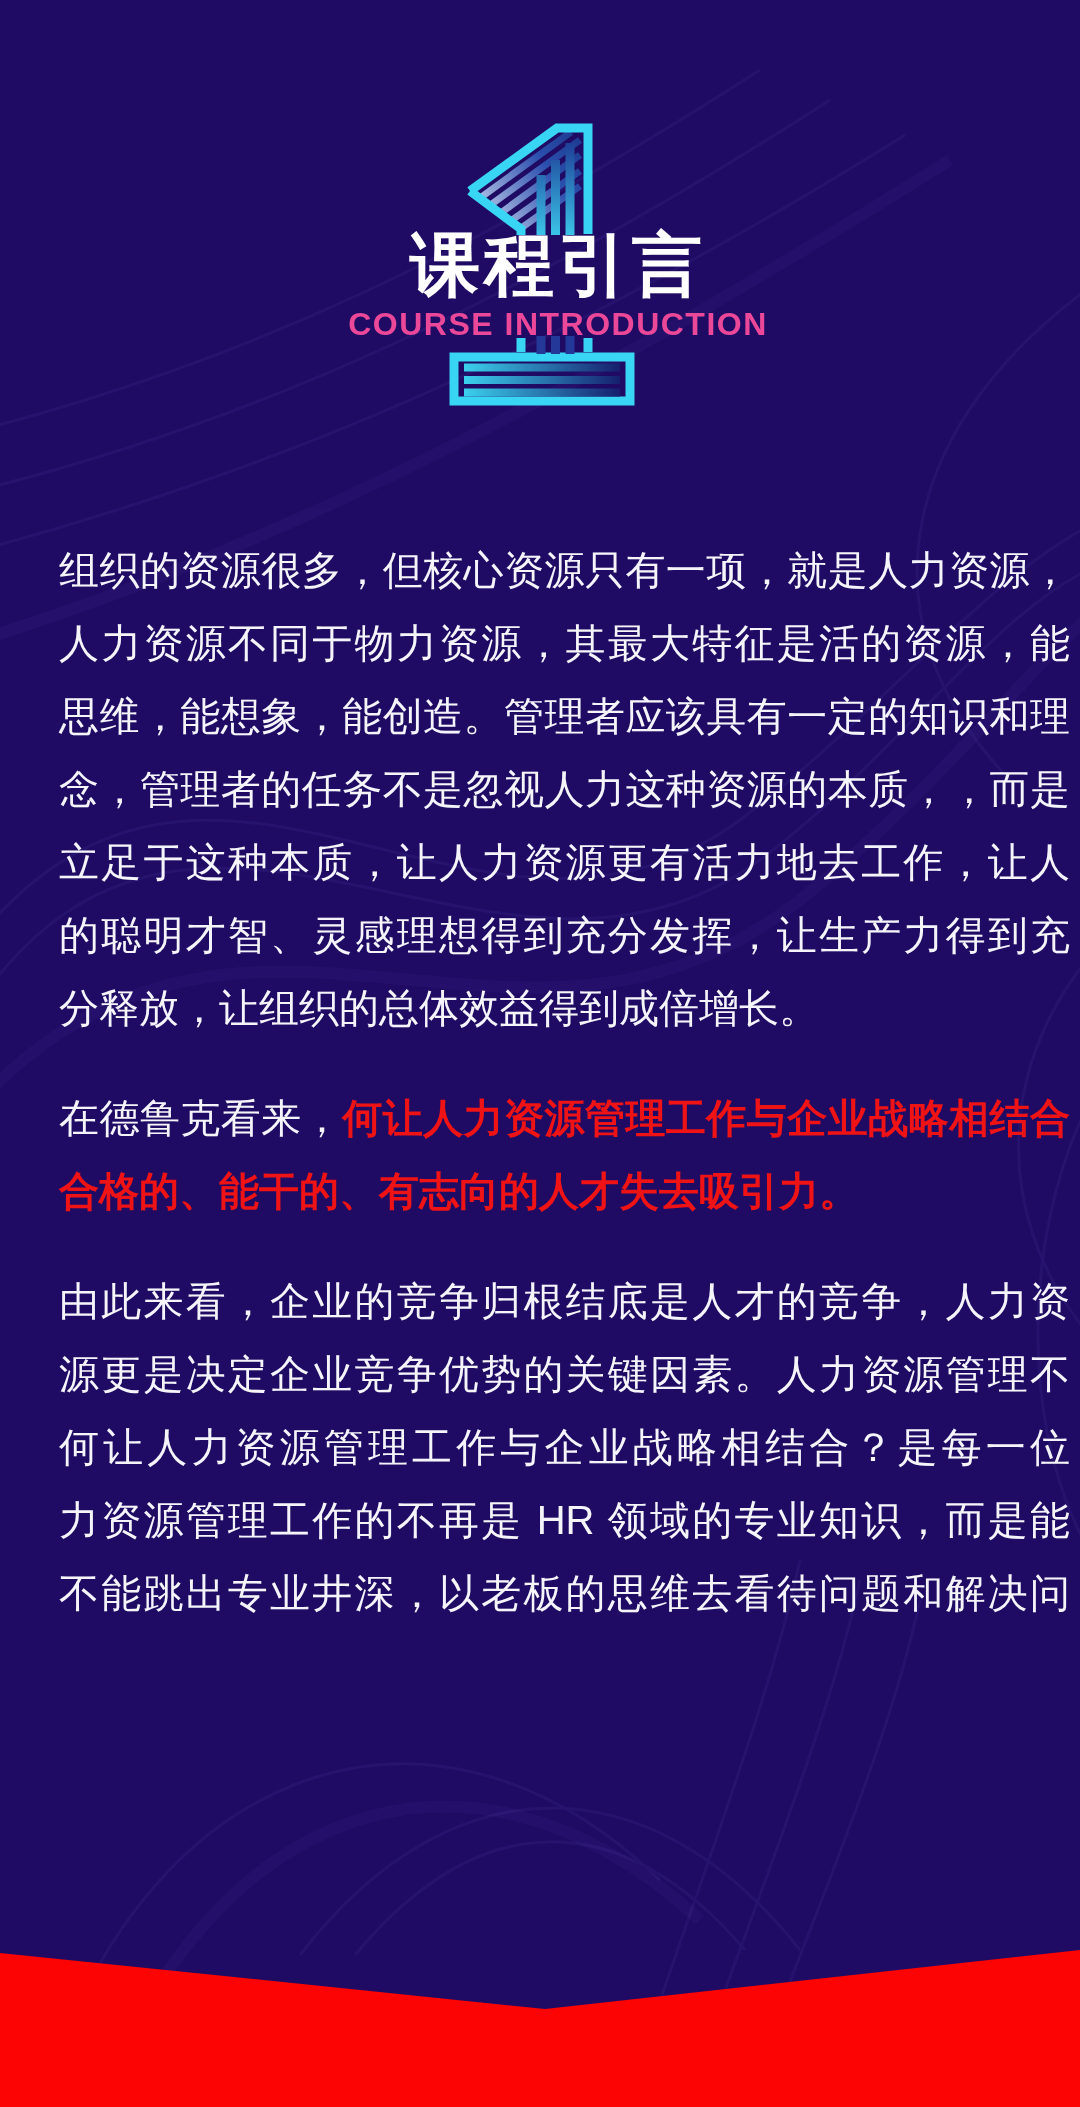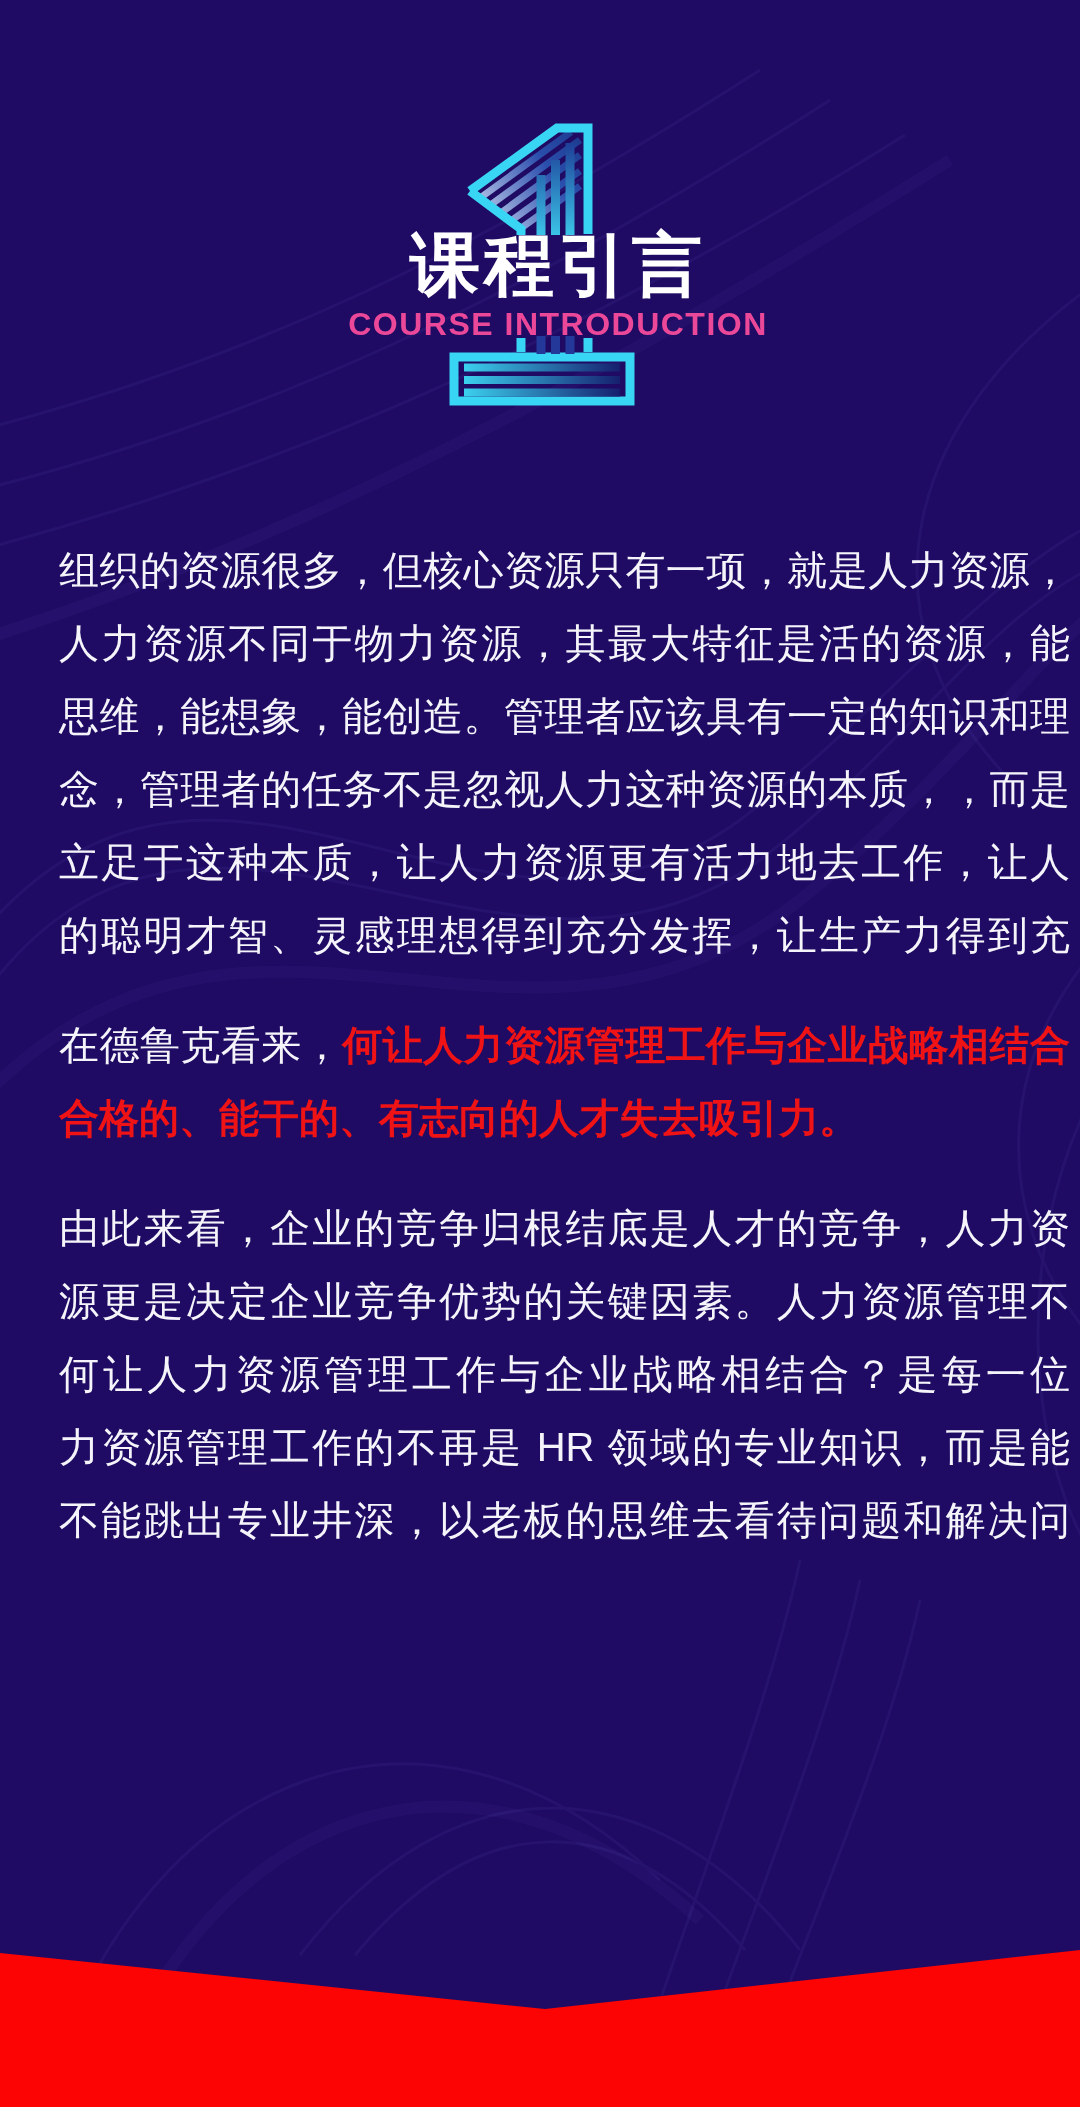--- a/index.html
+++ b/index.html
@@ -122,20 +122,21 @@
   <div class="subtitle">COURSE INTRODUCTION</div>
 
   <div class="content">
       <div class="paragraph">
         <div class="line"><span class="white">组织的资源很多，但核心资源只有一项，就是人力资源，</span></div>
         <div class="line"><span class="white">人力资源不同于物力资源，其最大特征是活的资源，能</span></div>
         <div class="line"><span class="white">思维，能想象，能创造。管理者应该具有一定的知识和理</span></div>
         <div class="line"><span class="white">念，管理者的任务不是忽视人力这种资源的本质，，而是</span></div>
         <div class="line"><span class="white">立足于这种本质，让人力资源更有活力地去工作，让人</span></div>
         <div class="line"><span class="white">的聪明才智、灵感理想得到充分发挥，让生产力得到充</span></div>
+        <div class="line last"><span class="white">分释放，让组织的总体效益得到成倍增长。</span></div>
       </div>
       <div class="paragraph">
         <div class="line"><span class="white">在德鲁克看来，</span><span class="red">何让人力资源管理工作与企业战略相结合</span></div>
         <div class="line last"><span class="red">合格的、能干的、有志向的人才失去吸引力。</span></div>
       </div>
       <div class="paragraph">
         <div class="line"><span class="white">由此来看，企业的竞争归根结底是人才的竞争，人力资</span></div>
         <div class="line"><span class="white">源更是决定企业竞争优势的关键因素。人力资源管理不</span></div>
         <div class="line"><span class="white">何让人力资源管理工作与企业战略相结合？是每一位</span></div>
         <div class="line"><span class="white">力资源管理工作的不再是 HR 领域的专业知识，而是能</span></div>

